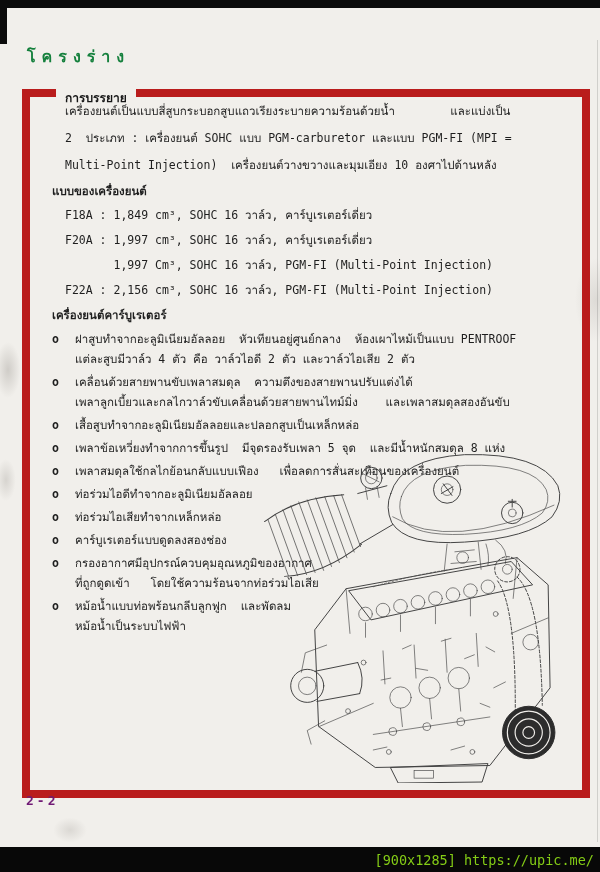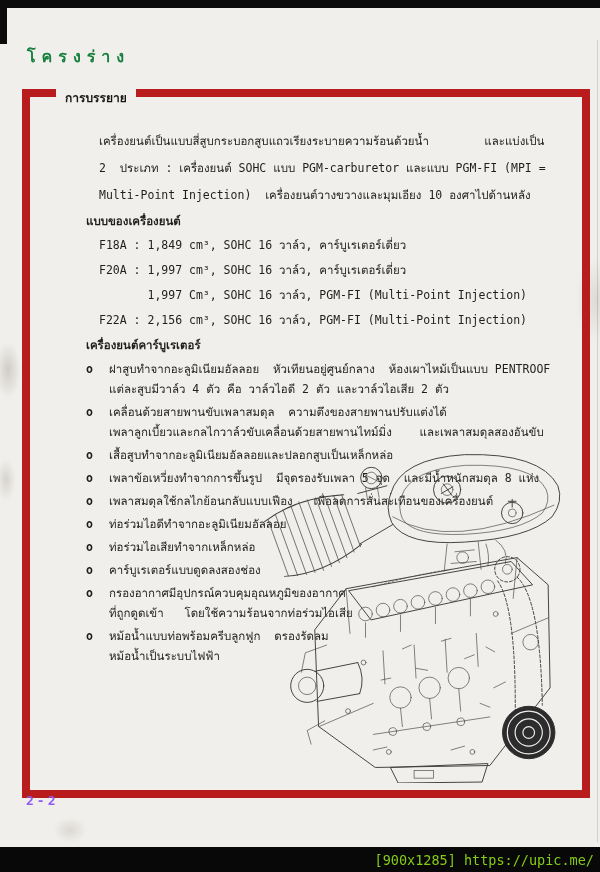--- a/index.html
+++ b/index.html
@@ -26,33 +26,33 @@
   }
   .desc-box{
     position:absolute;left:22px;top:89px;width:552px;height:693px;
     border:8px solid #b91c1c;
   }
   .box-label{
     position:absolute;left:26px;top:-9px;
     background:#f1efeb;padding:0 9px;
     font-size:12px;font-weight:bold;color:#161616;white-space:nowrap;
   }
-  .content{position:relative;padding:31px 10px 0 35px;font-size:11.5px;margin-left:34px;}
+  .content{position:relative;padding:1px 10px 0 35px;font-size:11.5px;}
   .intro-line{line-height:27px;height:27px;white-space:pre;}
   .sec-heading{margin-left:-13px;line-height:24px;height:24px;font-weight:bold;}
   .spec-line{line-height:25px;height:25px;white-space:pre;}
   .bullets{margin-top:2px;margin-left:-13px;}
   .bullet{display:flex;margin-bottom:3px;}
   .bullet .marker{width:23px;flex:0 0 23px;line-height:20px;font-weight:bold;}
   .bullet .blines{flex:1;}
   .bullet .bline{line-height:20px;white-space:pre;}
   .engine-art{position:absolute;left:222px;top:346px;width:330px;height:340px;}
   .page-number{
     position:absolute;left:26px;top:793px;
-    font-size:13px;font-weight:bold;letter-spacing:3px;color:#8b5cf6;
+    font-size:13px;font-weight:bold;letter-spacing:3px;color:#701a75;
   }
   .watermark-bar{
     position:absolute;left:0;bottom:0;width:600px;height:25px;background:#080808;
     display:flex;align-items:center;justify-content:flex-end;
   }
   .watermark-text{
     color:#84cc16;font-size:13.5px;padding-right:6px;
     font-family:"DejaVu Sans Mono","DejaVu Sans",sans-serif;
   }
   svg .ln{stroke:#3f3f3f;stroke-width:1;fill:none;stroke-linecap:round;stroke-linejoin:round;}
@@ -143,21 +143,21 @@
         <div class="bullet">
           <span class="marker">o</span>
           <div class="blines">
             <div class="bline">กรองอากาศมีอุปกรณ์ควบคุมอุณหภูมิของอากาศ</div>
             <div class="bline">ที่ถูกดูดเข้า   โดยใช้ความร้อนจากท่อร่วมไอเสีย</div>
           </div>
         </div>
         <div class="bullet">
           <span class="marker">o</span>
           <div class="blines">
-            <div class="bline">หม้อน้ำแบบท่อพร้อมครีบลูกฟูก  ดรองรัดลม</div>
+            <div class="bline">หม้อน้ำแบบท่อพร้อนกลีบลูกฟูก  และพัดลม</div>
             <div class="bline">หม้อน้ำเป็นระบบไฟฟ้า</div>
           </div>
         </div>
       </div>
     </div>
 
     <svg class="engine-art" viewBox="0 0 330 350" aria-hidden="true">
 
       <g transform="rotate(-20 60 95)">
         <path class="ln" d="M16,64 Q55,52 102,66"></path>

